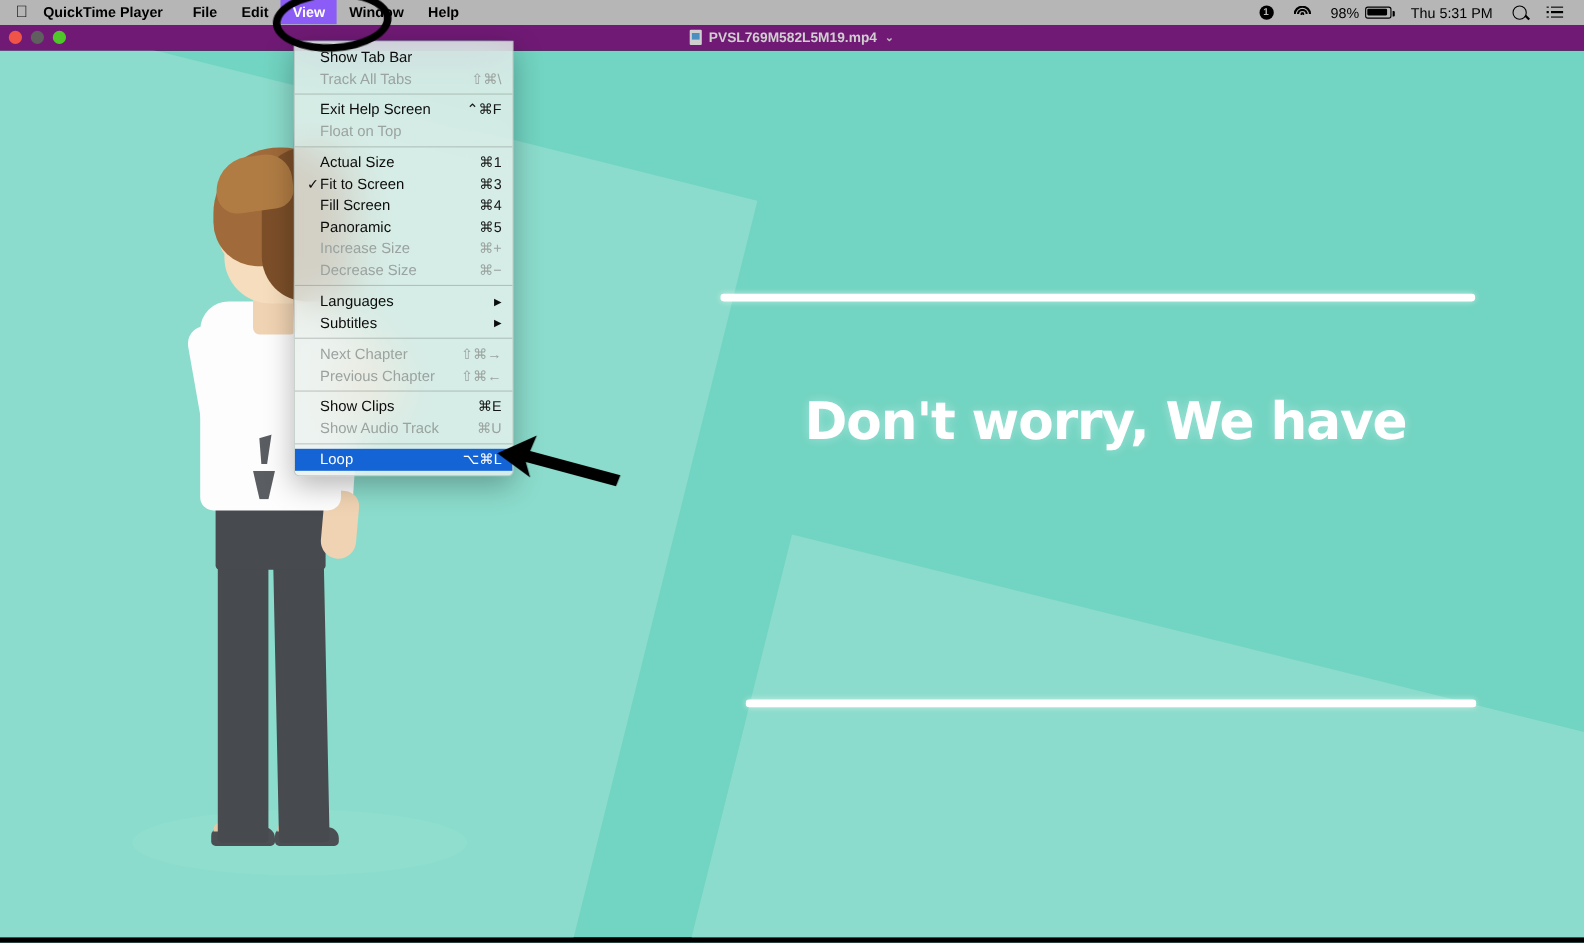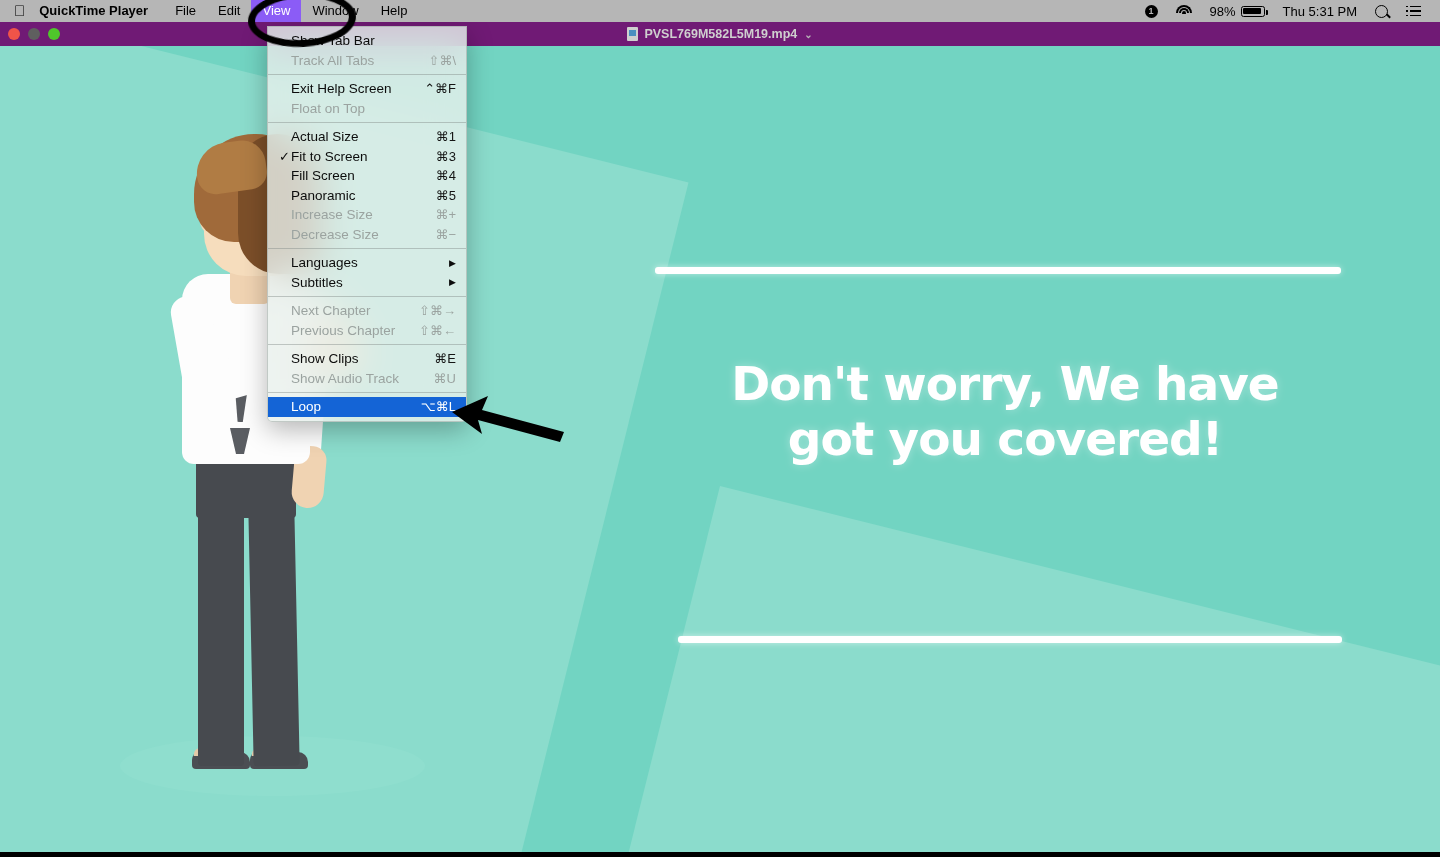--- a/index.html
+++ b/index.html
@@ -16,21 +16,21 @@
     position:absolute; left:0; top:0; width:1440px; height:22px;
     background:#b6b6b6;
     display:flex; align-items:center;
     z-index:60;
     font-size:13px; color:#000;
   }
   #menubar .apple{
     padding:0 12px 0 14px; font-size:15px; line-height:1; position:relative; top:-1px;
   }
   #menubar .mb-item{
-    padding:0 11px; height:22px; line-height:22px; white-space:nowrap;
+    padding:0 11px; height:22px; line-height:22px; white-space:nowrap;font-weight:bold;
   }
   #menubar .mb-item.app{ font-weight:bold; padding-left:2px; padding-right:16px;}
   #menubar .mb-item.active{ background:#8b5cf6; color:#fff; }
   #menubar .right{
     margin-left:auto; display:flex; align-items:center; gap:0px; padding-right:10px;
   }
   #menubar .right .st{ padding:0 9px; display:flex; align-items:center; height:22px;}
   .wifi-ic{ display:inline-block; width:16px; height:12px; position:relative; }
   .wifi-ic i{ position:absolute; border:2px solid #000; border-bottom:none;
      border-radius:50% 50% 0 0 / 100% 100% 0 0; left:50%; transform:translateX(-50%);}
@@ -189,21 +189,21 @@
     background:#7c4f29; border-radius:44px 48px 18px 46px;
   }
   .sh-hair3{
     position:absolute; left:86px; top:96px; width:70px; height:50px;
     background:#b07c44; border-radius:40px 30px 22px 24px;
     transform:rotate(-8deg);
   }
 
   
   #viewmenu{
-    position:absolute; left:267px; top:26px; width:200px;
+    position:absolute; left:267px; top:37px; width:200px;
     background:rgba(232,240,236,0.80);
     backdrop-filter:blur(18px);
     -webkit-backdrop-filter:blur(18px);
     border:0.5px solid rgba(150,160,156,.5);
     border-radius:0 0 5px 5px;
     box-shadow:0 8px 26px rgba(0,0,0,.28);
     z-index:55;
     padding:4px 0 4px 0;
     font-size:13.5px; color:#0c0c0c;
     overflow:hidden;
@@ -292,21 +292,20 @@
 
 <div id="video">
   <div class="band"></div>
   <div class="band2"></div>
 
   <div class="vline" id="vline-top"></div>
   <div class="vline" id="vline-bottom"></div>
 
   <div class="vtext">
     <div>Don't worry, We have</div>
-    <div>got you covered!</div>
   </div>
 
   <div id="char">
     <div class="sh-shadow"></div>
     <div class="shoe shoeL"></div>
     <div class="shoe shoeR"></div>
     <div class="sh-legL"></div>
     <div class="sh-legR"></div>
     <div class="sh-hipblock"></div>
     <div class="sh-armR"></div>

